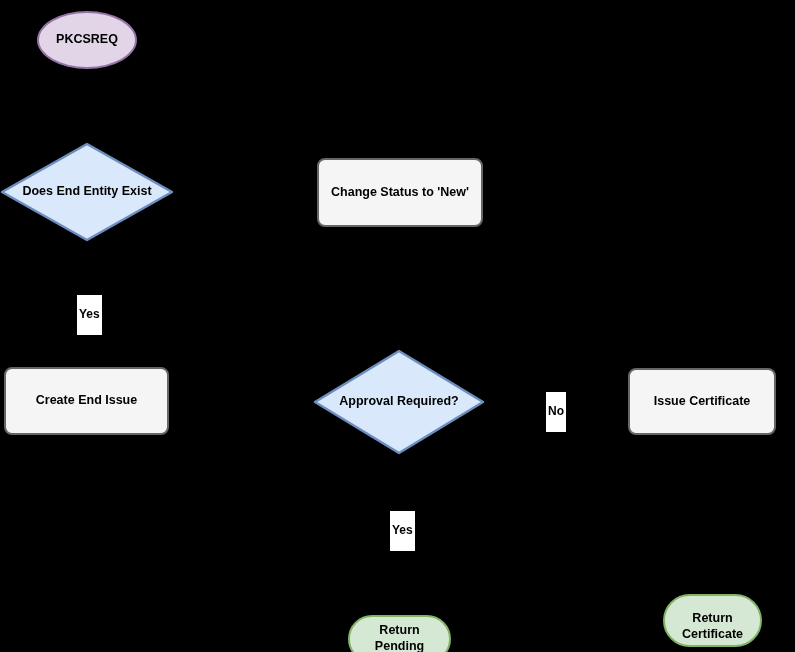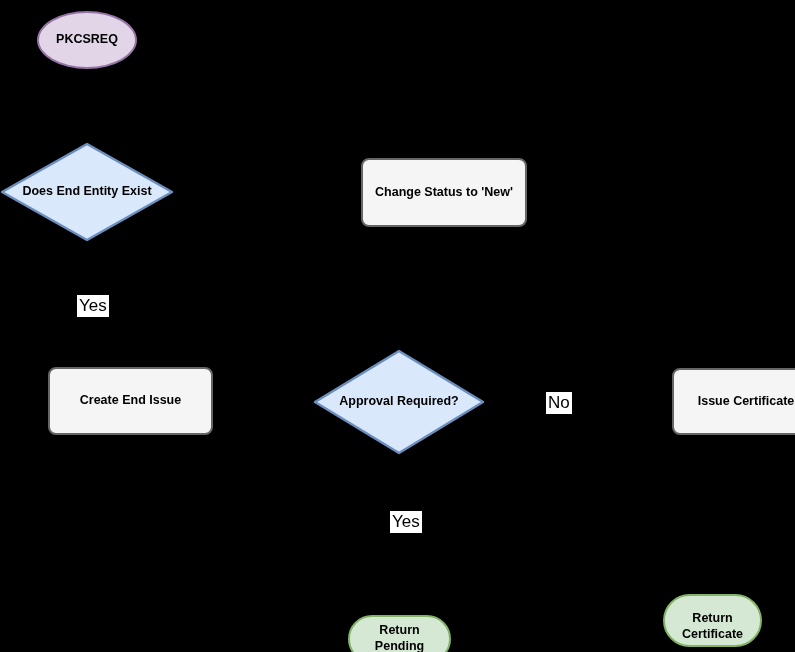--- a/index.html
+++ b/index.html
@@ -41,42 +41,42 @@
   }
   .ellipse {
     background: var(--start-fill);
     border: 2.5px solid var(--start-stroke);
     border-radius: 50%;
   }
   .process {
     background: var(--process-fill);
     border: 2px solid var(--process-stroke);
     border-radius: 8px;
-    margin-left: 44px;
   }
   .terminal {
     background: var(--terminal-fill);
     border: 2.5px solid var(--terminal-stroke);
     border-radius: 27px;
   }
   .diamond svg { position: absolute; inset: 0; display: block; }
   .diamond polygon {
     fill: var(--decision-fill);
     stroke: var(--decision-stroke);
     stroke-width: 2.5;
     stroke-linejoin: round;
   }
   .edge-label {
     position: absolute;
     background: var(--label-bg);
     color: var(--text);
-    font-size: 17px;
+    font-size: 12px;
     line-height: 1.15;
-    padding: 1px 2px;
+    padding: 13px 2px;
     white-space: nowrap;
+    font-weight: bold;
   }
 </style>
 </head>
 <body>
 
 <div class="stage">
 
   <div class="node ellipse" style="left:37px; top:11px; width:100px; height:58px;">
     <span class="node-label">PKCSREQ</span>
   </div>

